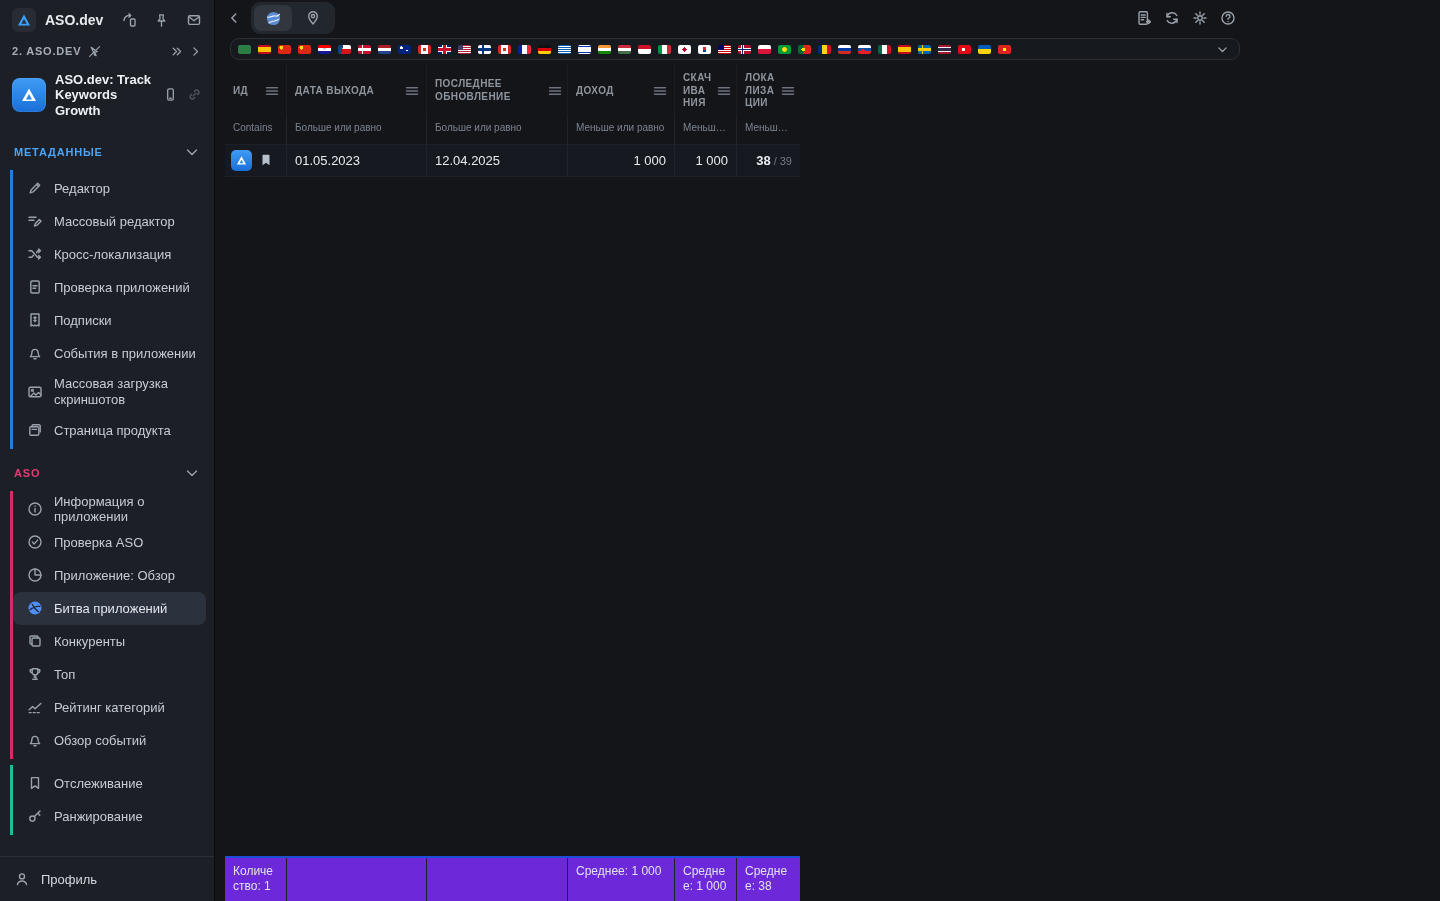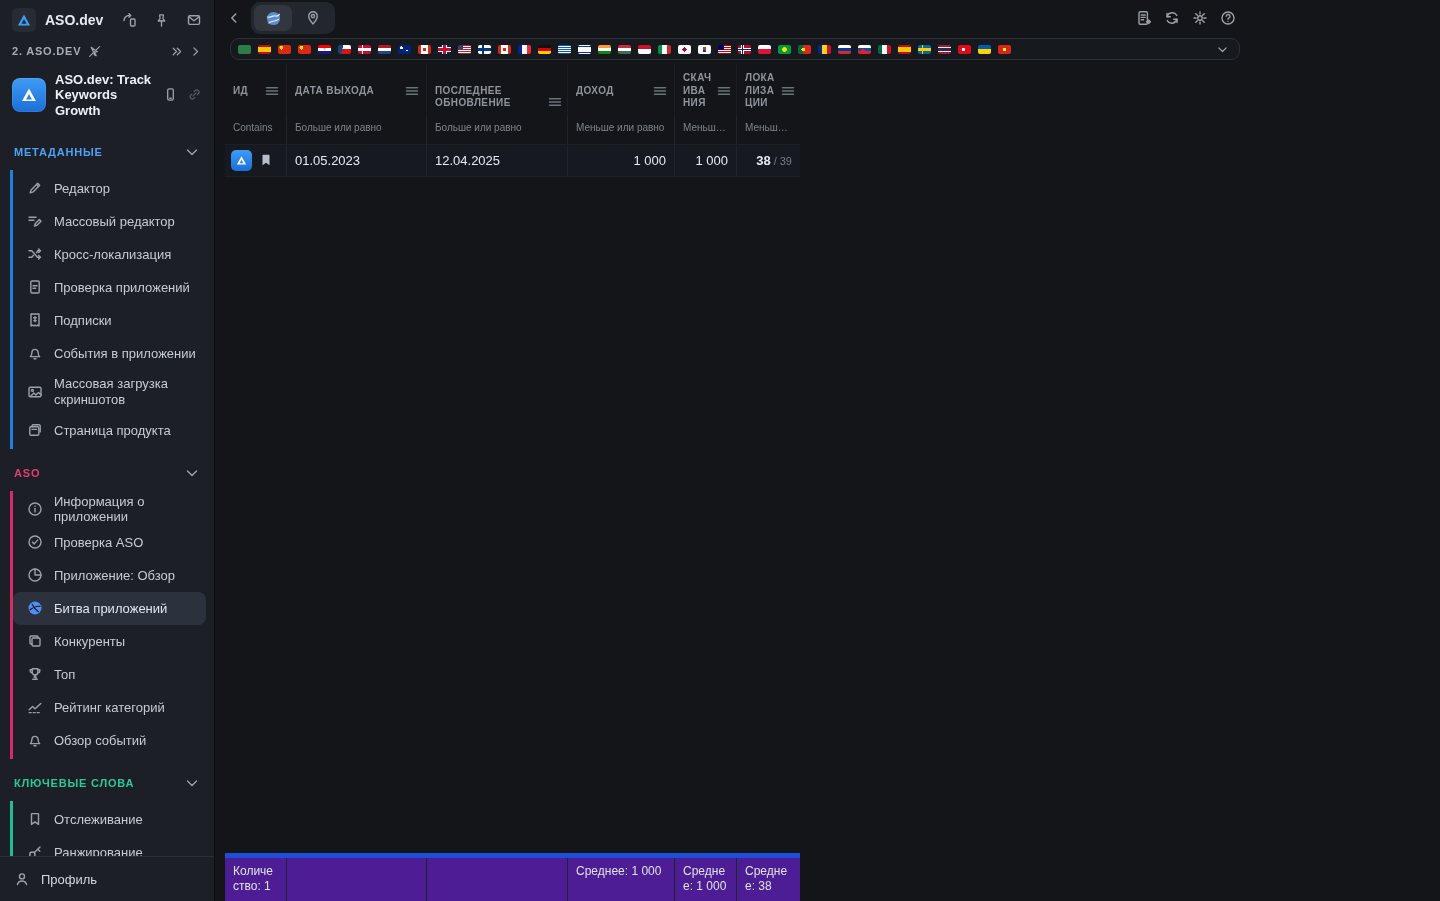--- a/index.html
+++ b/index.html
@@ -62,21 +62,21 @@
   .tf:last-child{border-right:none}
   .trow{display:flex;height:33px;background:#161920;border-top:1px solid #1d2127;border-bottom:1px solid #1d2127;cursor:pointer}
   .td{display:flex;align-items:center;padding:16px 8px;border-right:1px solid var(--cellline);font-size:13px;color:#e7eaee}
   .td:last-child{border-right:none}
   .td.num{justify-content:flex-end}
   .td.idcell{gap:7px;padding:0 6px}
   .row-app-ic{width:21px;height:21px;border-radius:5px;background:linear-gradient(180deg,#3f9bf4,#1a6fd8);display:flex;align-items:center;justify-content:center}
   .loc-cur{font-weight:700}
   .loc-tot{color:#757c86;font-size:11px;margin-left:3px}
   .tspace{flex:1}
-  .tfoot{display:flex;background:#4c1d95;border-top:5px solid #1d4ed8;min-height:43px}
+  .tfoot{display:flex;background:#6d28d9;border-top:2px solid #1d4ed8;min-height:43px}
   .fcell{padding:6px 8px;font-size:12px;color:#dfe3e8;line-height:1.3;border-right:1px solid var(--cellline);overflow-wrap:anywhere}
   .fcell:last-child{border-right:none}
 </style>
 </head>
 <body>
 
 <div class="app">
 
   <aside class="sidebar">
     <div class="sb-top">
@@ -315,28 +315,20 @@
           </div>
           <div class="item">
             <span class="ic">
               <svg width="16" height="16" viewBox="0 0 16 16" fill="none" stroke="currentColor" stroke-width="1.4" stroke-linecap="round" stroke-linejoin="round">
                 <path d="M3.4 11.6h9.2c-1-1-1.5-2.1-1.5-4.1a3.1 3.1 0 00-6.2 0c0 2-.5 3.1-1.5 4.1z"></path>
                 <path d="M7 13.8h2"></path>
               </svg>
             </span>
             <span>Обзор событий</span>
           </div>
-        </div>
-        <div class="sec-header">
-          <span class="sec-label" style="color: rgb(43, 199, 159);">КЛЮЧЕВЫЕ СЛОВА</span>
-          <span class="ic">
-            <svg width="16" height="16" viewBox="0 0 16 16" fill="none" stroke="currentColor" stroke-width="1.4" stroke-linecap="round" stroke-linejoin="round">
-              <path d="M3.5 6L8 10.5 12.5 6"></path>
-            </svg>
-          </span>
         </div>
         <div class="sec-items" style="border-left-color: rgb(31, 189, 151);">
           <div class="item">
             <span class="ic">
               <svg width="16" height="16" viewBox="0 0 16 16" fill="none" stroke="currentColor" stroke-width="1.4" stroke-linecap="round" stroke-linejoin="round">
                 <path d="M5 2.6h6a.5.5 0 01.5.5v10.3L8 10.9l-3.5 2.5V3.1a.5.5 0 01.5-.5z"></path>
               </svg>
             </span>
             <span>Отслеживание</span>
           </div>
@@ -481,21 +473,21 @@
             </span>
           </div>
           <div class="th" style="width: 140px;">
             <span class="th-label">ДАТА ВЫХОДА</span>
             <span class="ic">
               <svg width="16" height="16" viewBox="0 0 16 16" fill="none" stroke="currentColor" stroke-width="1.4" stroke-linecap="round" stroke-linejoin="round">
                 <path d="M2.5 4.7h11M2.5 8h11M2.5 11.3h11"></path>
               </svg>
             </span>
           </div>
-          <div class="th" style="width: 141px; align-items: flex-end;">
+          <div class="th" style="width: 141px;">
             <span class="th-label">ПОСЛЕДНЕЕ ОБНОВЛЕНИЕ</span>
             <span class="ic">
               <svg width="16" height="16" viewBox="0 0 16 16" fill="none" stroke="currentColor" stroke-width="1.4" stroke-linecap="round" stroke-linejoin="round">
                 <path d="M2.5 4.7h11M2.5 8h11M2.5 11.3h11"></path>
               </svg>
             </span>
           </div>
           <div class="th" style="width: 107px;">
             <span class="th-label">ДОХОД</span>
             <span class="ic">

